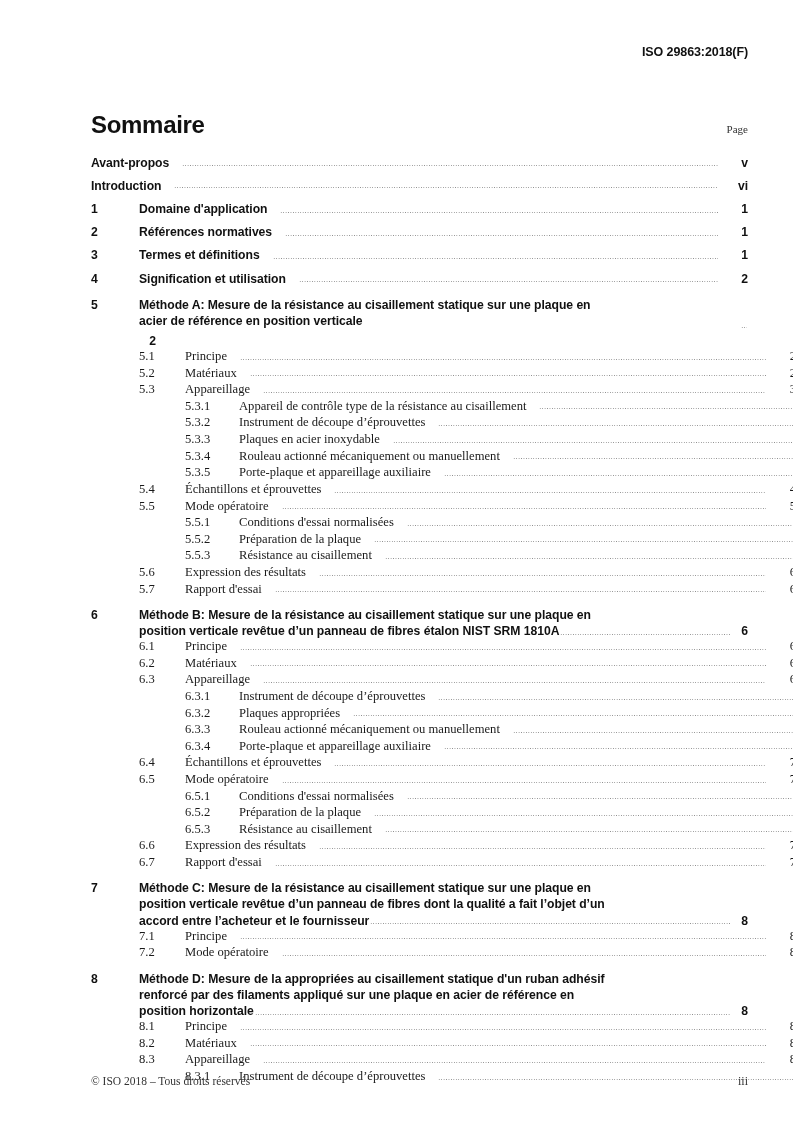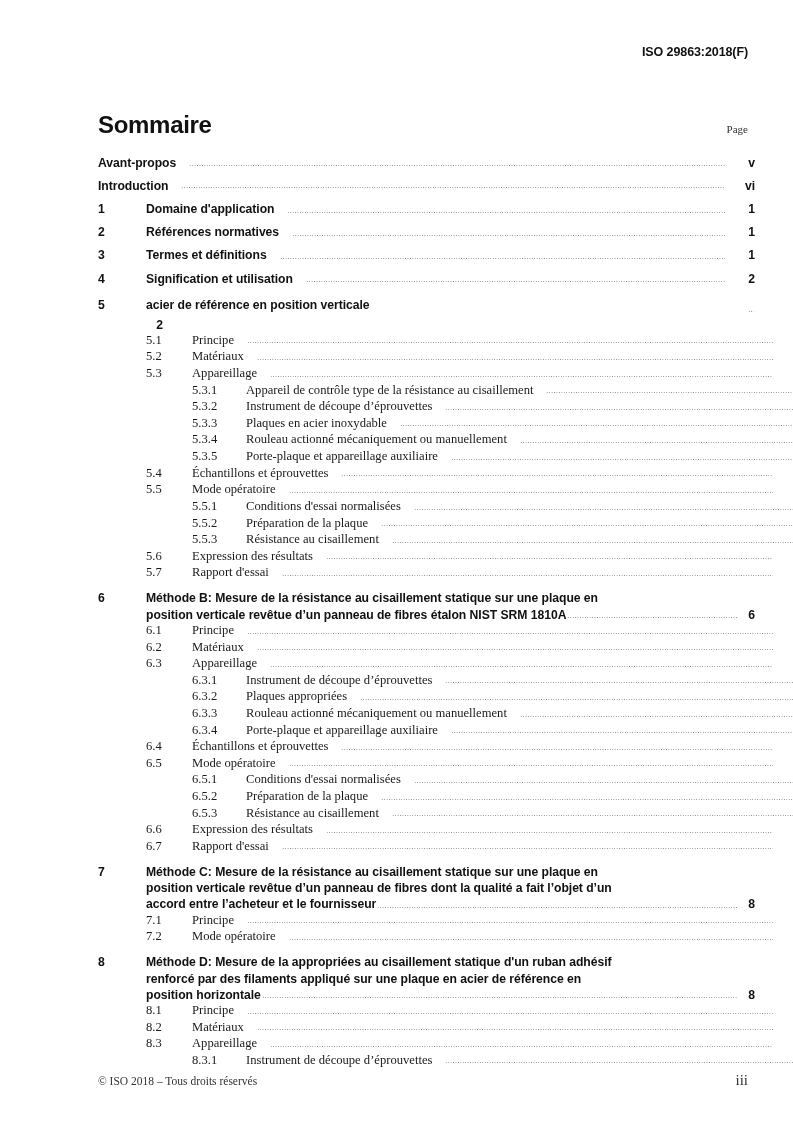--- a/index.html
+++ b/index.html
@@ -12,21 +12,20 @@
     height: 1122px;
     position: relative;
     font-family: "Liberation Serif", serif;
     color: #1a1a1a;
     overflow: hidden;
   }
 
   .page {
     position: absolute;
     inset: 0;
-    margin-left: 7px;
   }
 
   
   .doc-header {
     position: absolute;
     top: 45px;
     right: 45px;
     font-family: "Liberation Sans", sans-serif;
     font-weight: bold;
     font-size: 12.5px;
@@ -174,21 +173,21 @@
     right: 45px;
     display: flex;
     align-items: baseline;
     justify-content: space-between;
     font-family: "Liberation Serif", serif;
     font-size: 11.5px;
     color: #333333;
     gap: 32px;
   }
   .footer-page {
-    font-size: 15px;
+    font-size: 12px;
     color: #333333;
   }
 </style>
 </head>
 <body>
 
 <div class="page">
 
   <div class="doc-header">ISO 29863:2018(F)</div>
 
@@ -241,20 +240,21 @@
         <span class="label-wrap">
           <span class="label">Signification et utilisation</span>
           <span class="leader"></span>
           <span class="pg">2</span>
         </span>
       </div>
       <div class="gap-before">
         <div class="toc-entry lvl1" style="margin-bottom: 0px;">
           <span class="num">5</span>
           <span style="flex: 1 1 auto;">
+            <div class="pretitle">Méthode A: Mesure de la résistance au cisaillement statique sur une plaque en</div>
             <div style="display: flex; align-items: baseline; flex-direction: column;">
               <span class="pretitle" style="flex: 0 1 auto;">acier de référence en position verticale</span>
               <span class="leader"></span>
               <span class="pg pretitle" style="min-width: 16px;">2</span>
             </div>
           </span>
         </div>
       </div>
       <div class="toc-entry lvl2">
         <span class="num">5.1</span>

